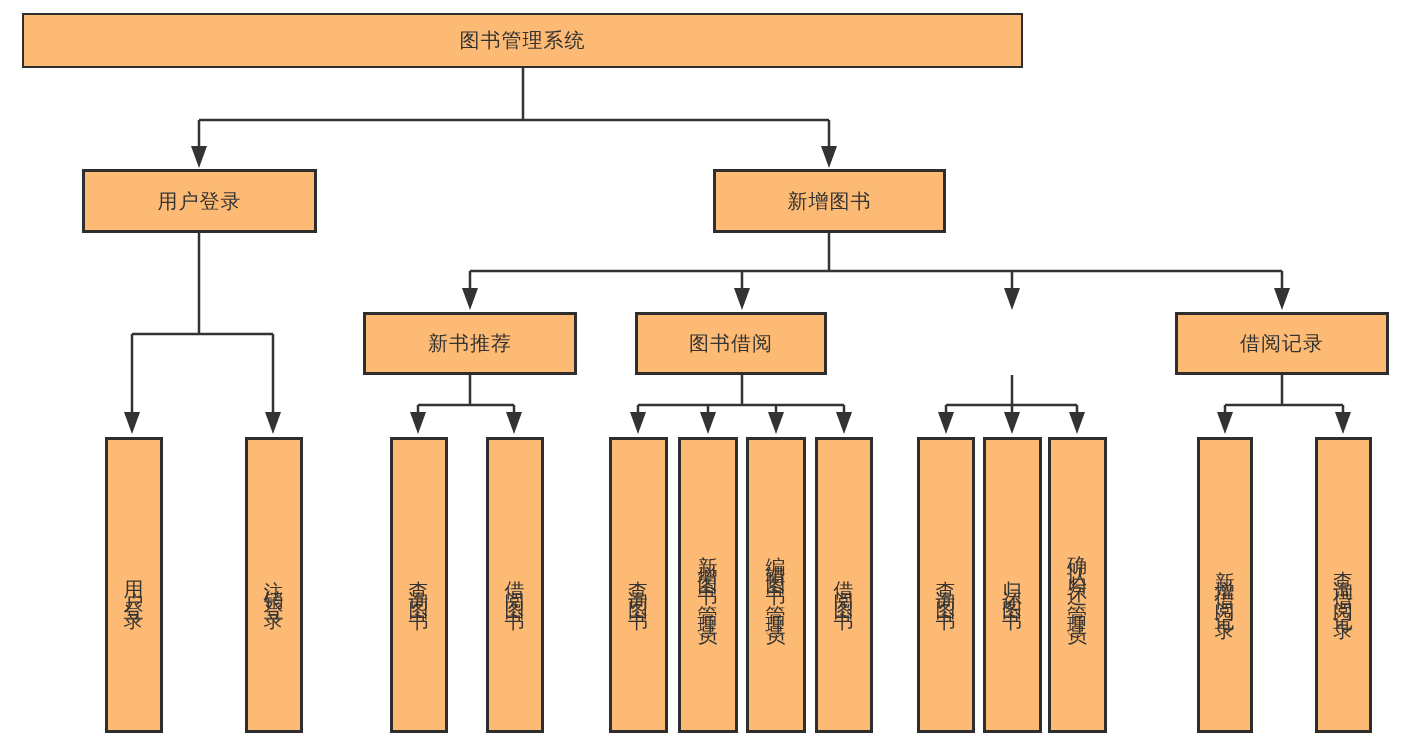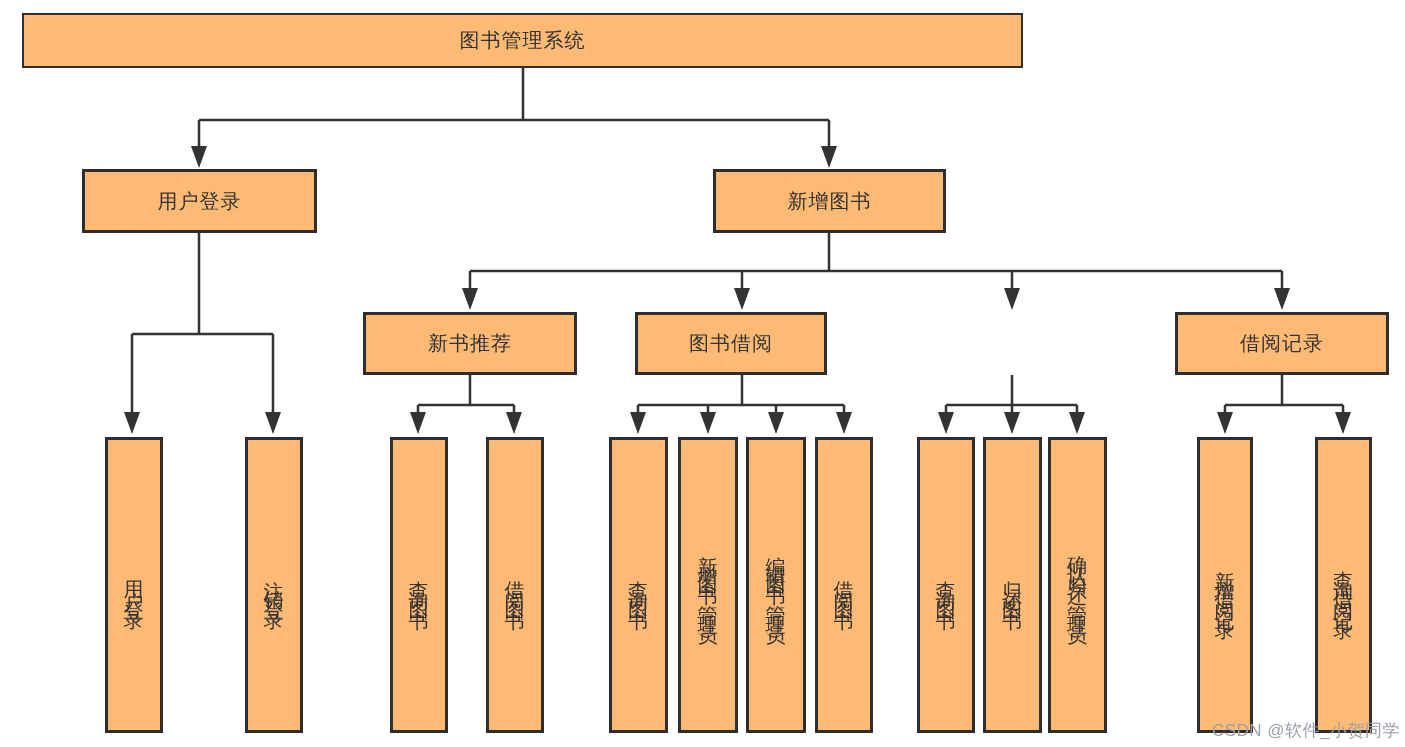--- a/index.html
+++ b/index.html
@@ -122,15 +122,14 @@
     <span class="vlbl">确认归还（管理员）</span>
   </div>
 
   <div class="node leaf" style="left:1197px;top:437px;width:56px;height:296px;">
     <span class="vlbl">新增借阅记录</span>
   </div>
   <div class="node leaf" style="left:1315px;top:437px;width:57px;height:296px;">
     <span class="vlbl">查询借阅记录</span>
   </div>
 
-  <div class="watermark">CSDN @软件_小贺同学</div>
 
 </div>
 
 </body></html>

